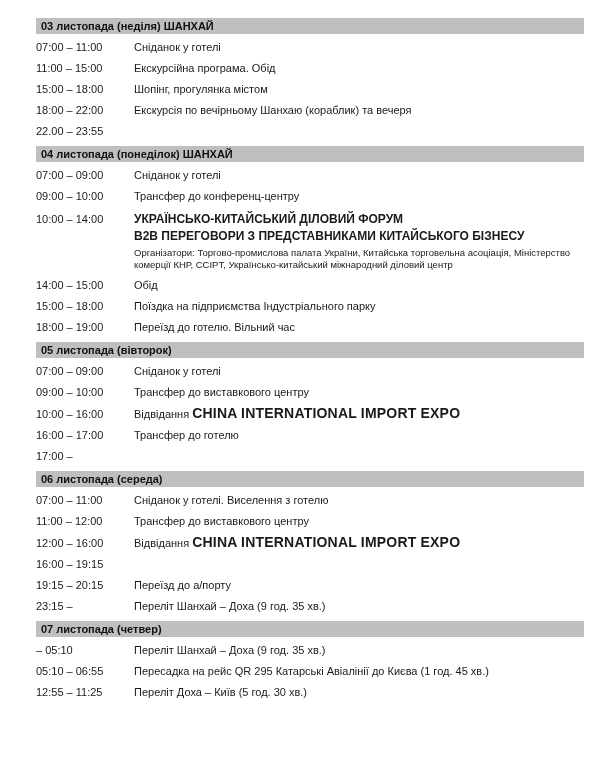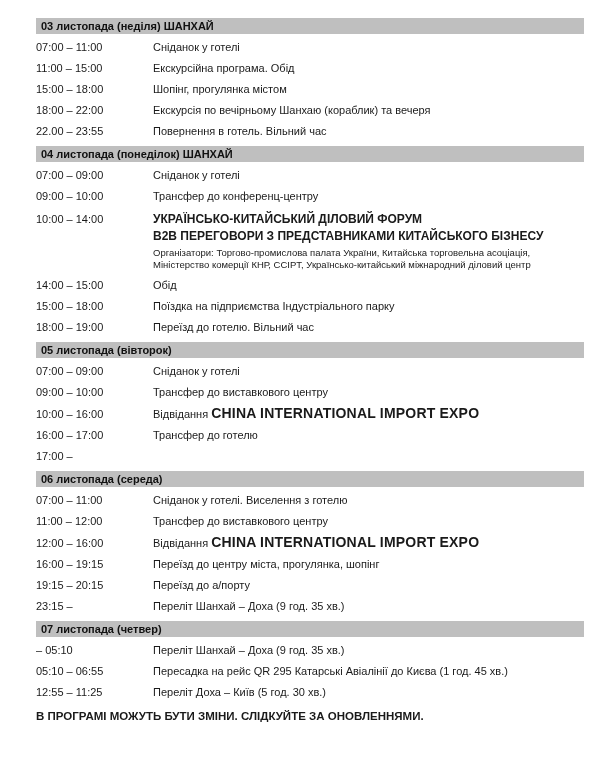--- a/index.html
+++ b/index.html
@@ -24,21 +24,21 @@
     color: #111111;
   }
   .row {
     display: flex;
     align-items: baseline;
     font-size: 11px;
     line-height: 13px;
     margin-bottom: 8px;
   }
   .time {
-    width: 117px;
+    width: 98px;
     flex: none;
     white-space: nowrap;
   }
   .desc { flex: 1; }
   .emph { font-size: 14px; letter-spacing: 0.2px; font-weight: bold; }
   .forum-line {
     font-size: 12px;
     font-weight: bold;
     line-height: 17px;
   }
@@ -73,21 +73,20 @@
         <div class="row">
           <div class="time">15:00 – 18:00</div>
           <div class="desc"><span>Шопінг, прогулянка містом</span></div>
         </div>
         <div class="row">
           <div class="time">18:00 – 22:00</div>
           <div class="desc"><span>Екскурсія по вечірньому Шанхаю (кораблик) та вечеря</span></div>
         </div>
         <div class="row">
           <div class="time">22.00 – 23:55</div>
-          <div class="desc"><span>Повернення в готель. Вільний час</span></div>
         </div>
       </section>
       <section>
         <div class="bar">04 листопада (понеділок) ШАНХАЙ</div>
         <div class="row">
           <div class="time">07:00 – 09:00</div>
           <div class="desc"><span>Сніданок у готелі</span></div>
         </div>
         <div class="row">
           <div class="time">09:00 – 10:00</div>
@@ -145,21 +144,20 @@
         <div class="row">
           <div class="time">11:00 – 12:00</div>
           <div class="desc"><span>Трансфер до виставкового центру</span></div>
         </div>
         <div class="row">
           <div class="time">12:00 – 16:00</div>
           <div class="desc"><span>Відвідання </span><span class="emph">CHINA INTERNATIONAL IMPORT EXPO</span></div>
         </div>
         <div class="row">
           <div class="time">16:00 – 19:15</div>
-          <div class="desc"><span>Переїзд до центру міста, прогулянка, шопінг</span></div>
         </div>
         <div class="row">
           <div class="time">19:15 – 20:15</div>
           <div class="desc"><span>Переїзд до а/порту</span></div>
         </div>
         <div class="row">
           <div class="time">23:15 –</div>
           <div class="desc"><span>Переліт Шанхай – Доха (9 год. 35 хв.)</span></div>
         </div>
       </section>
@@ -172,14 +170,13 @@
         <div class="row">
           <div class="time">05:10 – 06:55</div>
           <div class="desc"><span>Пересадка на рейс QR 295 Катарські Авіалінії до Києва (1 год. 45 хв.)</span></div>
         </div>
         <div class="row">
           <div class="time">12:55 – 11:25</div>
           <div class="desc"><span>Переліт Доха – Київ (5 год. 30 хв.)</span></div>
         </div>
       </section>
     </div>
-  <div class="footer">В ПРОГРАМІ МОЖУТЬ БУТИ ЗМІНИ. СЛІДКУЙТЕ ЗА ОНОВЛЕННЯМИ.</div>
 </div>
 
 </body></html>

